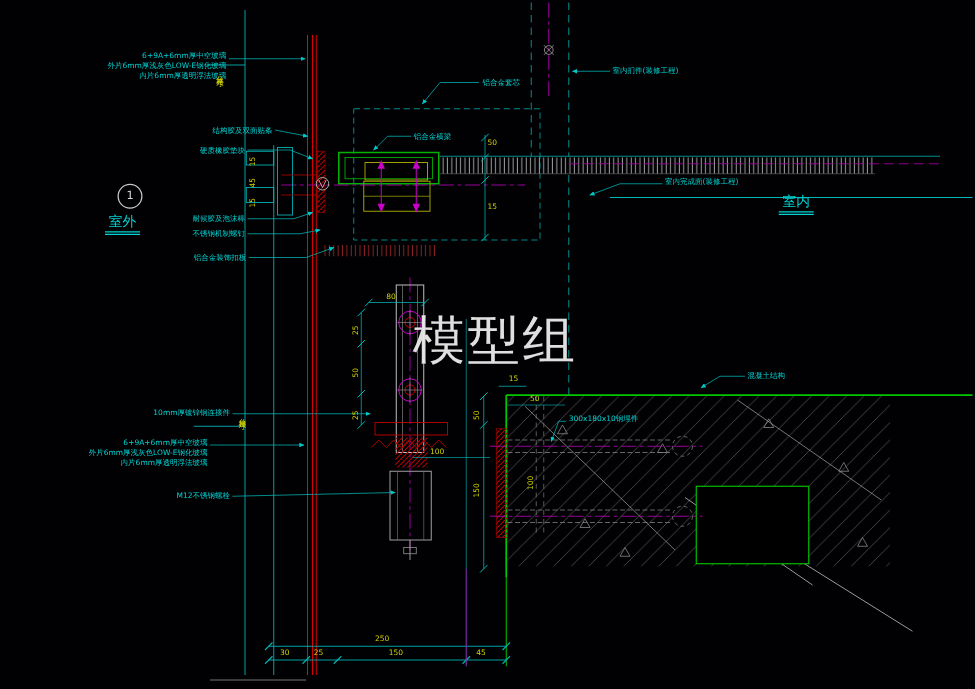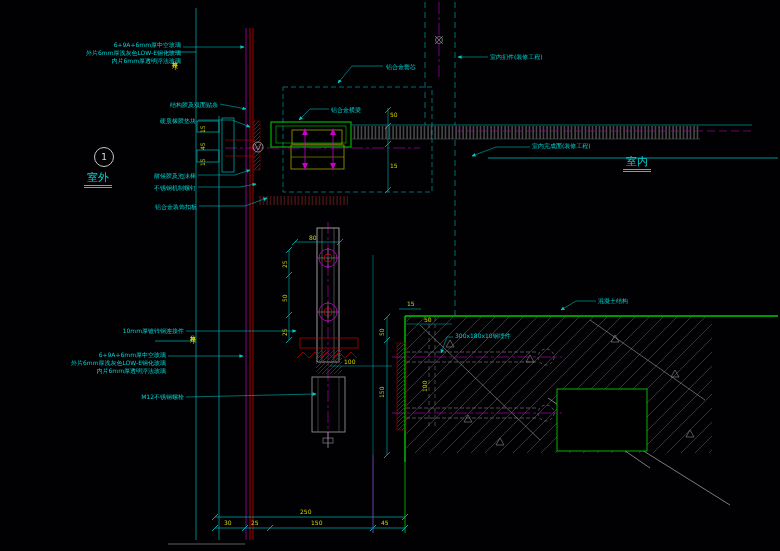--- a/index.html
+++ b/index.html
@@ -285,14 +285,15 @@
 <span class="dim" style="left:390px;top:163px;">15</span>
 <span class="dim rot" style="left:200px;top:133px;">15</span>
 <span class="dim rot" style="left:200px;top:150px;">45</span>
 <span class="dim rot" style="left:200px;top:166px;">15</span>
 <span class="dim" style="left:300px;top:509px;">250</span>
 <span class="dim" style="left:224px;top:520px;">30</span>
 <span class="dim" style="left:251px;top:520px;">25</span>
 <span class="dim" style="left:311px;top:520px;">150</span>
 <span class="dim" style="left:381px;top:520px;">45</span>
 
+<span class="watermark">模型组</span>
 
 </div>
 
 </body></html>

